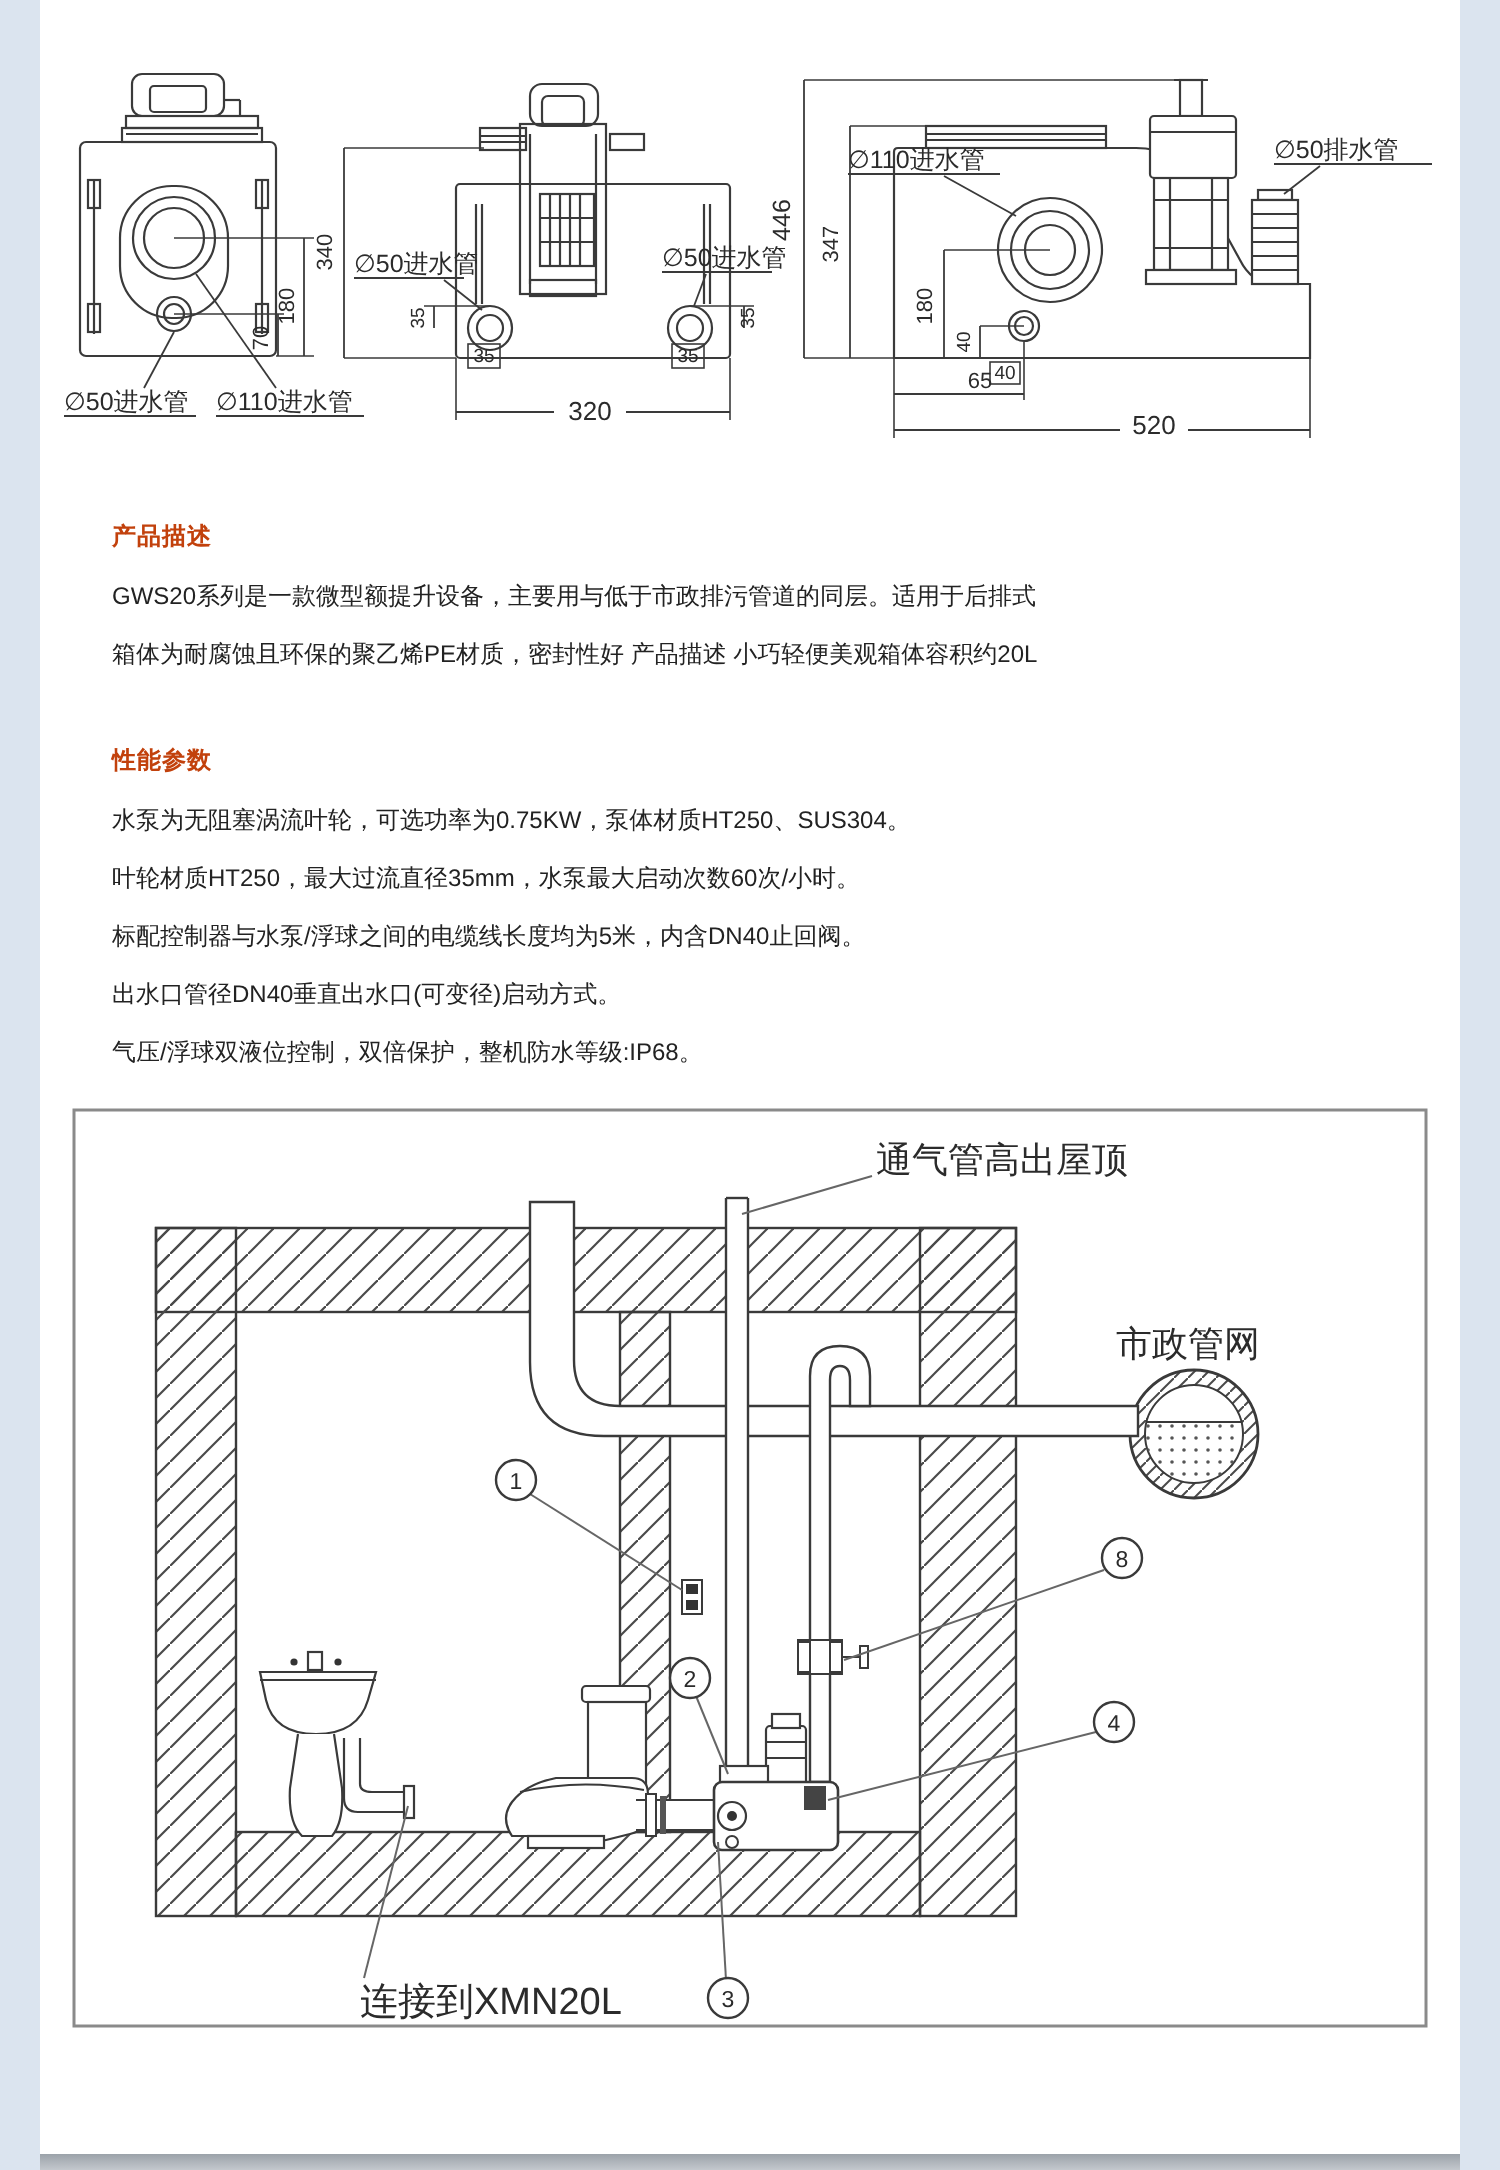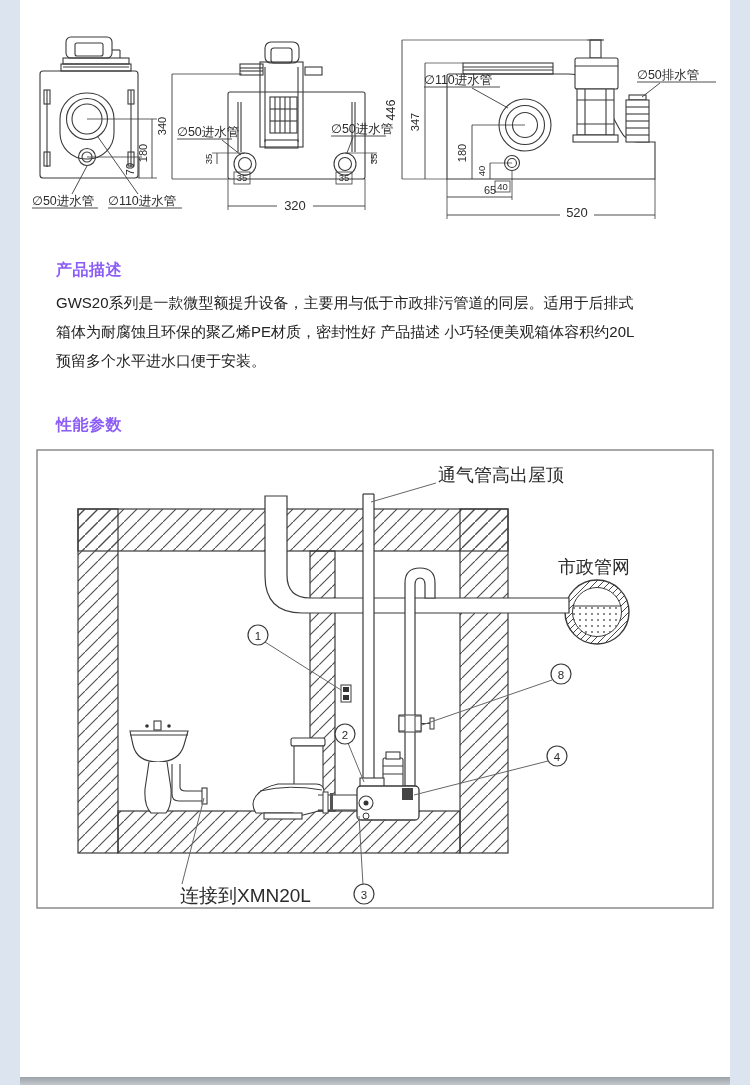--- a/index.html
+++ b/index.html
@@ -15,26 +15,26 @@
     width:710px; height:1085px;
     background:#ffffff;
     overflow:hidden;
   }
   svg text { fill:#2b2b2b; }
   .dim { font-size:11px; }
   .dim-sm { font-size:9.5px; }
   .pipe-label { font-size:12.5px; }
   .section { padding:0 28px 0 36px; }
   .section-title {
-    font-size:16px; font-weight:bold; color:#8b5cf6;
+    font-size:12px; font-weight:bold; color:#c2410c;
     letter-spacing:0.5px; margin-bottom:7px;
   }
-  .section-body { font-size:15px; color:#222; line-height:29px; }
+  .section-body { font-size:12px; color:#222; line-height:29px; }
   .desc-section { margin-top:24px; }
-  .param-section { margin-top:40px; }
+  .param-section { margin-top:30px; }
   .diagram-wrap { margin-top:8px; }
   .big-label { font-size:18px; }
   .callout-num { font-size:11.5px; }
   .bottom-band {
     position:absolute; left:0; bottom:0; width:710px; height:8px;
     background:linear-gradient(to bottom,#9ba2a9,#c3c8cd);
   }
 </style>
 </head>
 <body>
@@ -223,26 +223,32 @@
       <line x1="617" y1="70" x2="696" y2="70" stroke-width="0.9"></line>
       <line x1="640" y1="71" x2="622" y2="85" stroke-width="0.9"></line>
     </g>
   </svg>
 
   <div class="section desc-section">
     <div class="section-title">产品描述</div>
     <div class="section-body">
       <div>GWS20系列是一款微型额提升设备，主要用与低于市政排污管道的同层。适用于后排式</div>
       <div>箱体为耐腐蚀且环保的聚乙烯PE材质，密封性好 产品描述 小巧轻便美观箱体容积约20L</div>
-      <div>预留多个水平进水口便于安装。</div>
     </div>
   </div>
 
   <div class="section param-section">
     <div class="section-title">性能参数</div>
+    <div class="section-body">
+      <div>水泵为无阻塞涡流叶轮，可选功率为0.75KW，泵体材质HT250、SUS304。</div>
+      <div>叶轮材质HT250，最大过流直径35mm，水泵最大启动次数60次/小时。</div>
+      <div>标配控制器与水泵/浮球之间的电缆线长度均为5米，内含DN40止回阀。</div>
+      <div>出水口管径DN40垂直出水口(可变径)启动方式。</div>
+      <div>气压/浮球双液位控制，双倍保护，整机防水等级:IP68。</div>
+    </div>
   </div>
 
   <div class="diagram-wrap">
   <svg width="710" height="470" viewBox="0 0 710 470" fill="none" stroke="#3a3a3a" stroke-width="1.2">
     <defs>
       <pattern id="hatch" patternUnits="userSpaceOnUse" width="13" height="13">
         <path d="M0,13 L13,0" stroke="#4a4a4a" stroke-width="1.1"></path>
       </pattern>
       <pattern id="hatchFine" patternUnits="userSpaceOnUse" width="7" height="7">
         <path d="M0,7 L7,0" stroke="#4a4a4a" stroke-width="1"></path>

